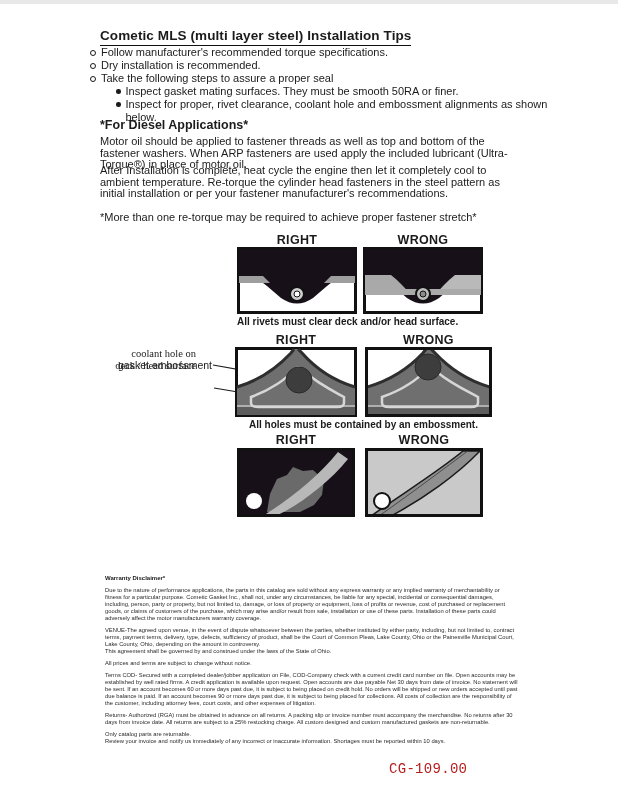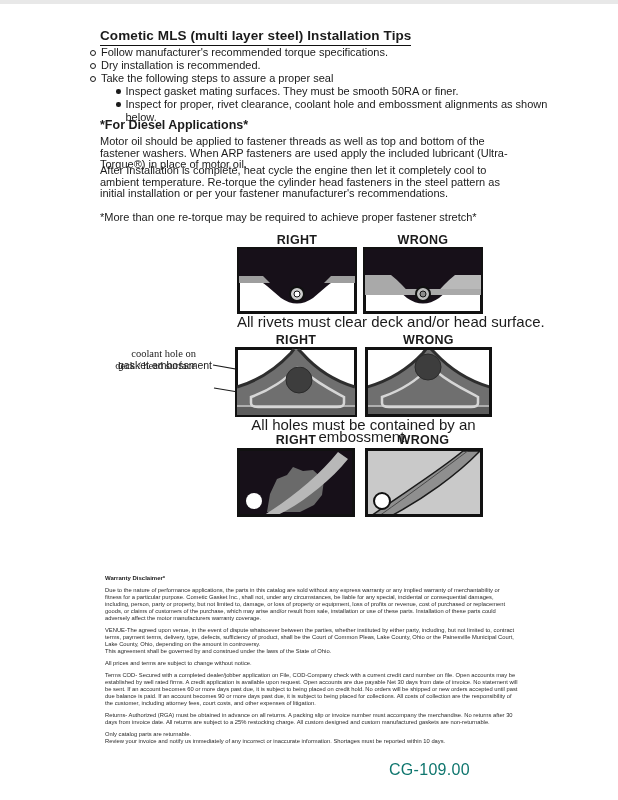--- a/index.html
+++ b/index.html
@@ -16,27 +16,27 @@
   .bullets{font-size:11px;}
   .brow{display:flex;align-items:flex-start;height:13px;line-height:13px;}
   .o-bullet{width:4px;height:4px;border:1px solid #1b1b1b;border-radius:50%;
     display:inline-block;margin:4px 5px 0 0;flex:none;}
   .f-bullet{width:4.5px;height:4.5px;background:#1b1b1b;border-radius:50%;
     display:inline-block;margin:4px 5px 0 0;flex:none;}
   .indent{margin-left:26px;}
   .h2{font-size:12.5px;font-weight:bold;}
   .body-p{font-size:11px;line-height:11.5px;width:424px;}
   .dlabel{font-size:12.5px;font-weight:bold;text-align:center;letter-spacing:.3px;}
-  .caption{font-size:15px;font-weight:normal;line-height:11.5px;}
+  .caption{font-size:10px;font-weight:bold;line-height:11.5px;}
   .pre{white-space:pre-line;}
   .sidelabel{font-size:10.5px;line-height:11.5px;text-align:right;}
   .legal-h{font-size:6px;font-weight:bold;}
   .legal{font-size:5.8px;line-height:7px;width:413px;color:#2a2a2a;}
   .legal p{margin:0 0 5px 0;white-space:pre-line;}
-  .footer-code{font-size:16px;letter-spacing:.3px;color:#0f766e;}
+  .footer-code{font-size:14px;letter-spacing:.3px;color:#b91c1c;font-family:Liberation Mono, monospace;}
   svg{display:block;}
 </style>
 </head>
 <body>
 
 <div class="page">
 
   <div class="abs" style="left:100px;top:22px;">
     <span class="title">Cometic MLS (multi layer steel) Installation Tips</span>
   </div>

